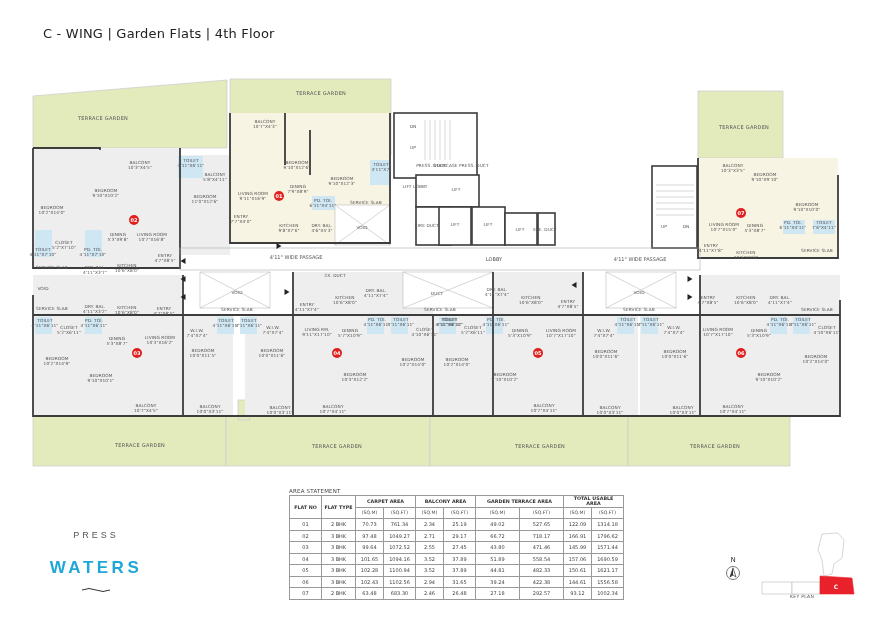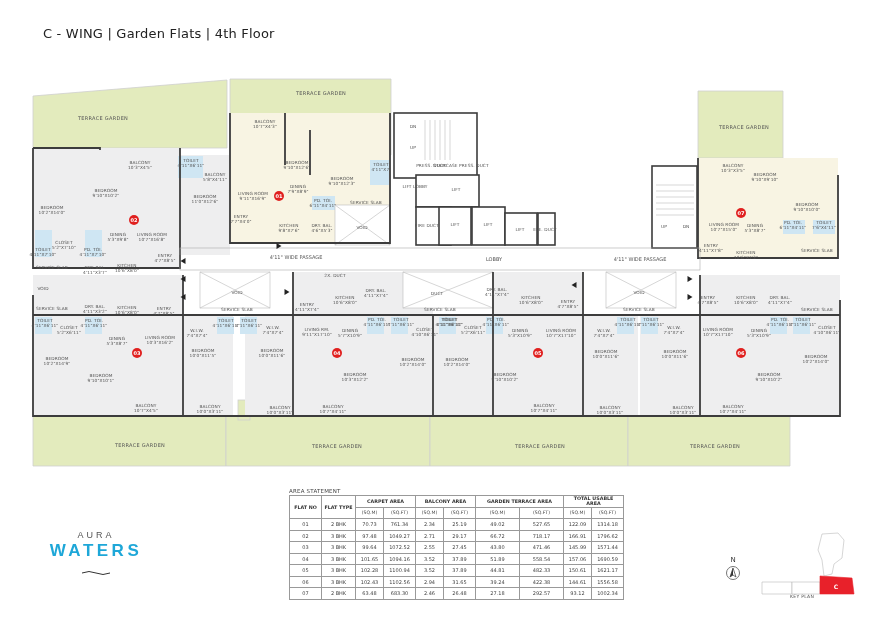--- a/index.html
+++ b/index.html
@@ -20,21 +20,21 @@
   .area-title { position: absolute; left: 289px; top: 488px; font-size: 5.5px; color: #444; letter-spacing: 0.2px; }
   table.area { position: absolute; left: 289px; top: 495px; border-collapse: collapse; font-size: 5px; color: #444; }
   table.area th, table.area td { border: 0.8px solid #999; text-align: center; height: 11.5px; padding: 0 2px; }
   table.area th { font-weight: bold; font-size: 4.8px; color: #333; }
   table.area tr.units td { font-size: 4.6px; }
   .c-flat { width: 32px; } .c-type { width: 34px; } .c-val { width: 28px; } .c-val2 { width: 32px; }
   .c-gm { width: 44px; } .c-gf { width: 44px; }
 
   .logo { position: absolute; left: 46px; top: 530px; width: 100px; text-align: center; }
   .logo-aura { font-size: 9px; letter-spacing: 3px; color: #555; font-family: "Liberation Sans", sans-serif; }
-  .logo-waters { font-size: 17px; letter-spacing: 3.5px; color: #1ea7d8; font-weight: bold; font-family: "Liberation Sans", sans-serif; margin-top: 1px; }
+  .logo-waters { font-size: 17px; letter-spacing: 3.5px; color: #1ea7d8; font-weight: bold; font-family: "Liberation Sans", sans-serif; margin-top: 18px; }
   .logo-wave { margin: 1px auto 0; width: 30px; height: 6px; }
 
   .north { position: absolute; left: 724px; top: 556px; width: 18px; text-align: center; }
   .north-label { font-size: 7px; color: #333; }
   .north-circle { width: 14px; height: 14px; border: 0.8px solid #777; border-radius: 50%; margin: 2px auto 0; position: relative; }
   .keyplan { position: absolute; left: 752px; top: 530px; width: 110px; height: 70px; }
   .keyplan-label { position: absolute; left: 790px; top: 594px; font-size: 4.5px; color: #555; letter-spacing: 0.3px; }
 </style>
 </head>
 <body>
@@ -758,21 +758,21 @@
         <td>26.48</td>
         <td>27.18</td>
         <td>292.57</td>
         <td>93.12</td>
         <td>1002.34</td>
       </tr>
     </tbody>
 </table>
 
 <div class="logo">
-  <div class="logo-aura">AURA</div>
+  <div class="logo-aura">PRESS</div>
   <div class="logo-waters">WATERS</div>
   <svg class="logo-wave" viewBox="0 0 30 6">
     <path d="M1 3 Q8 0 15 3 T29 3" stroke="#333" stroke-width="1" fill="none"></path>
   </svg>
 </div>
 
 <div class="north">
   <div class="north-label">N</div>
   <div class="north-circle">
     <svg width="14" height="14" viewBox="0 0 14 14" style="position:absolute;left:-1px;top:-1px;">

